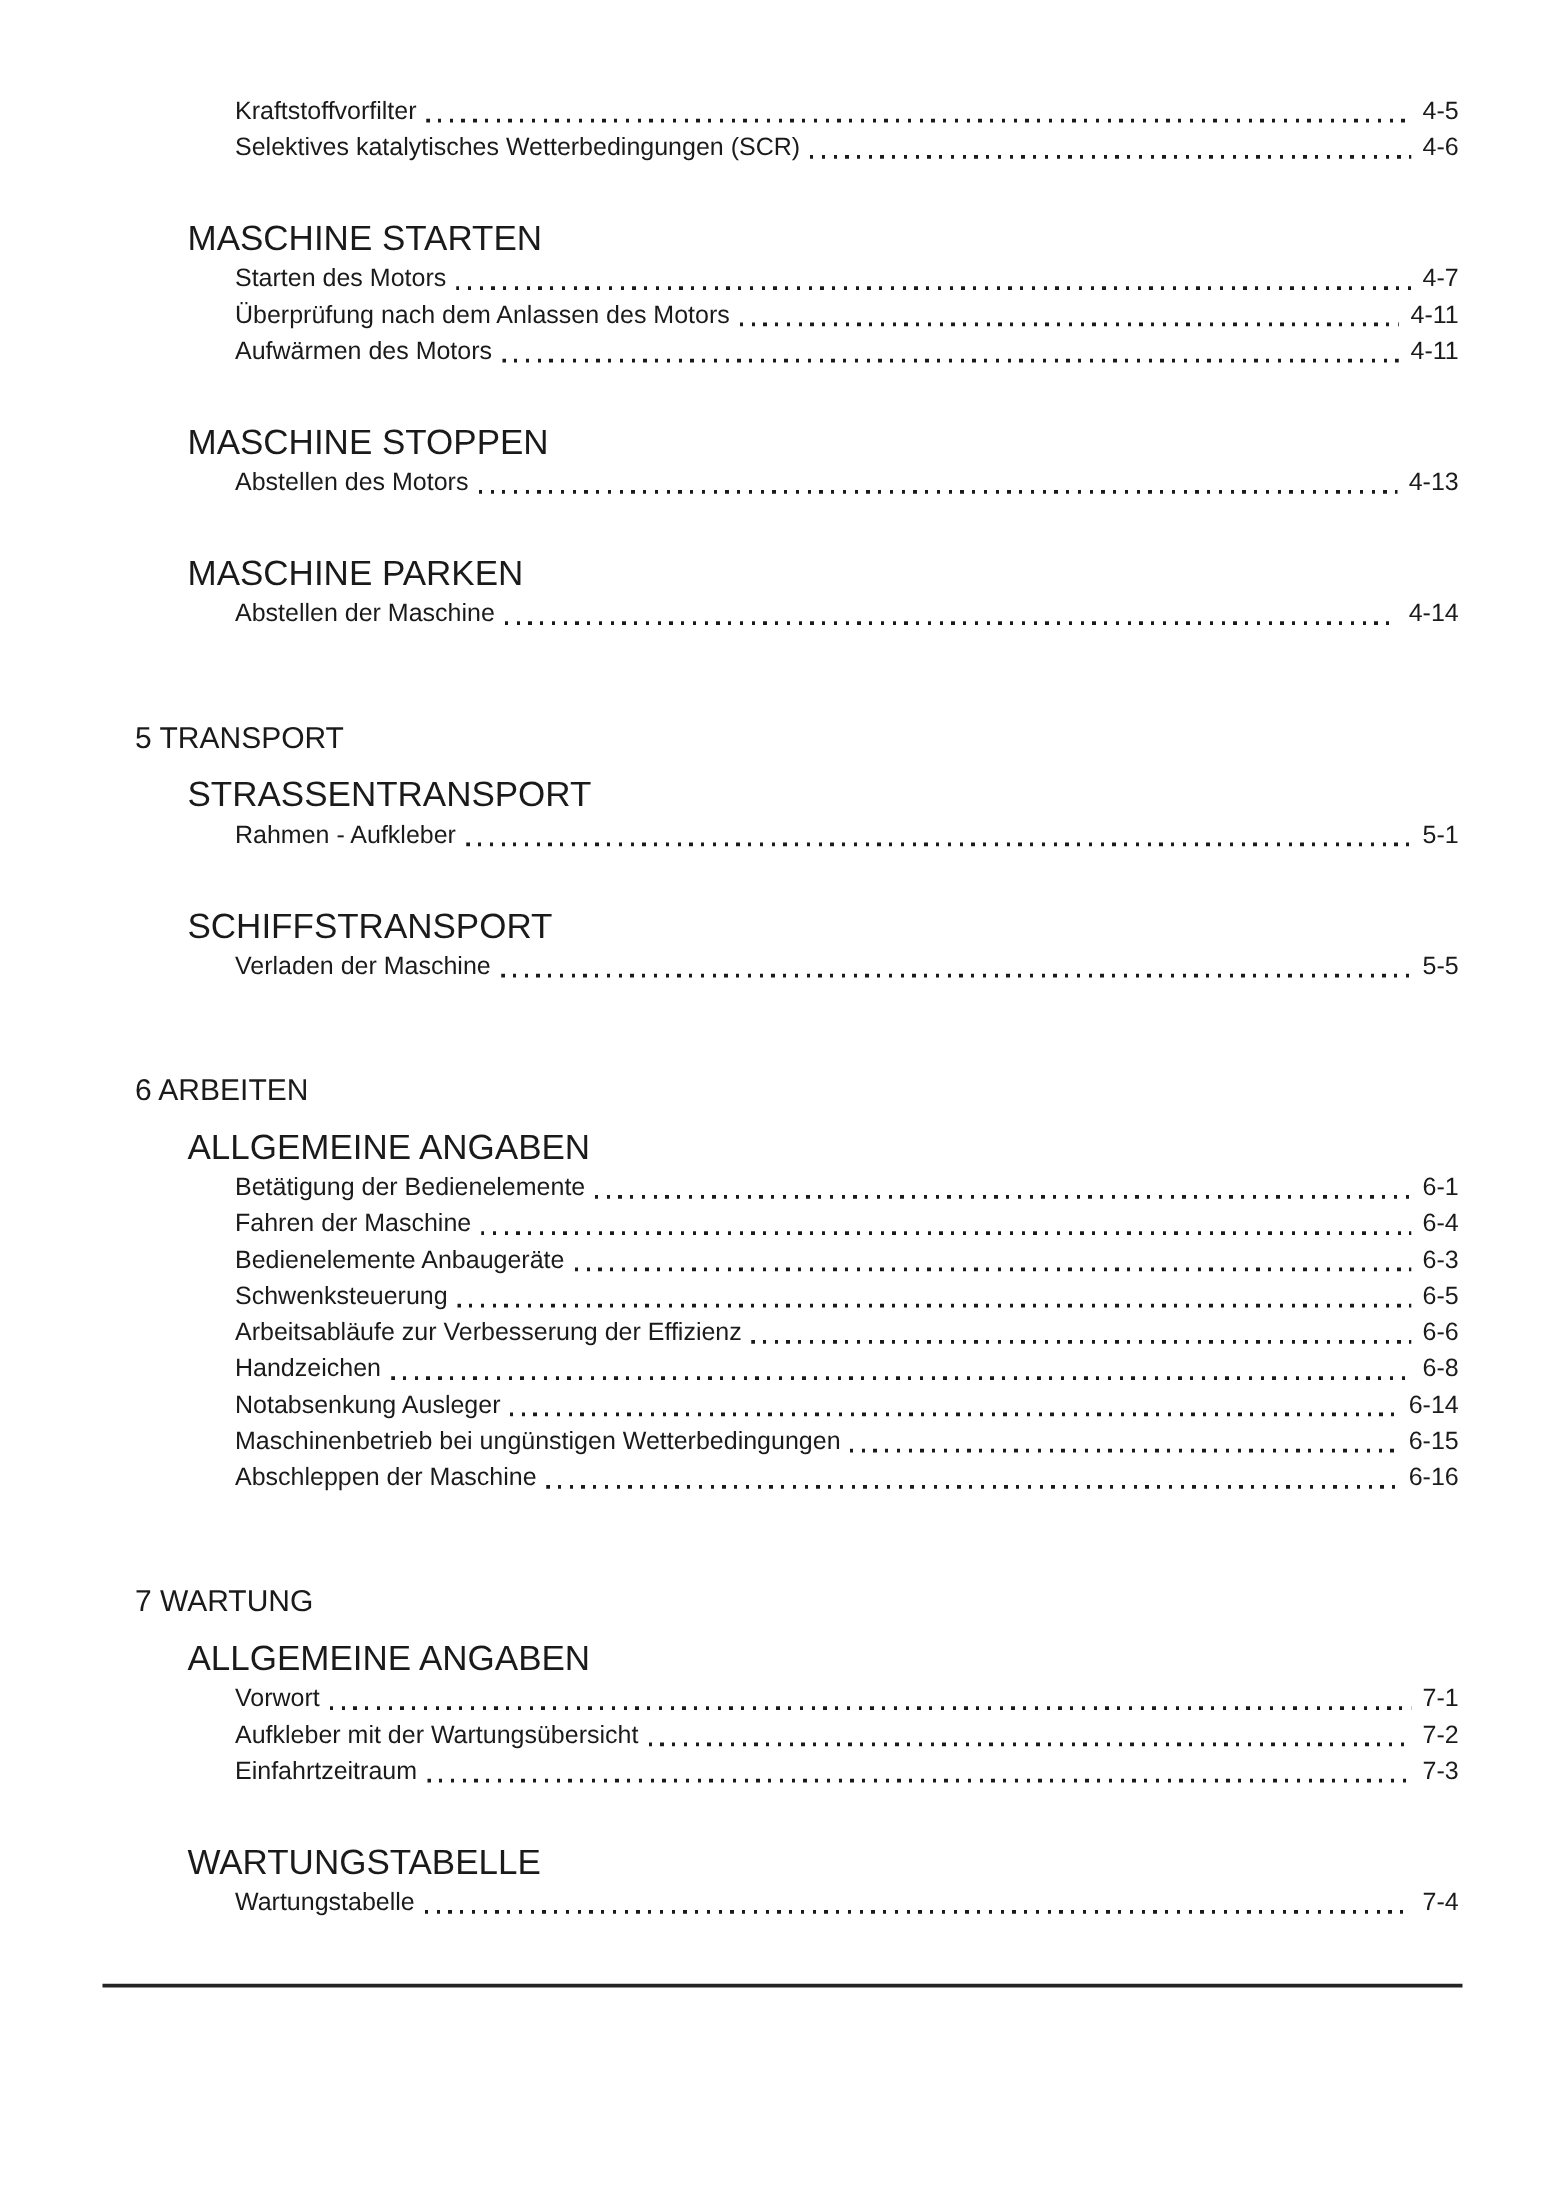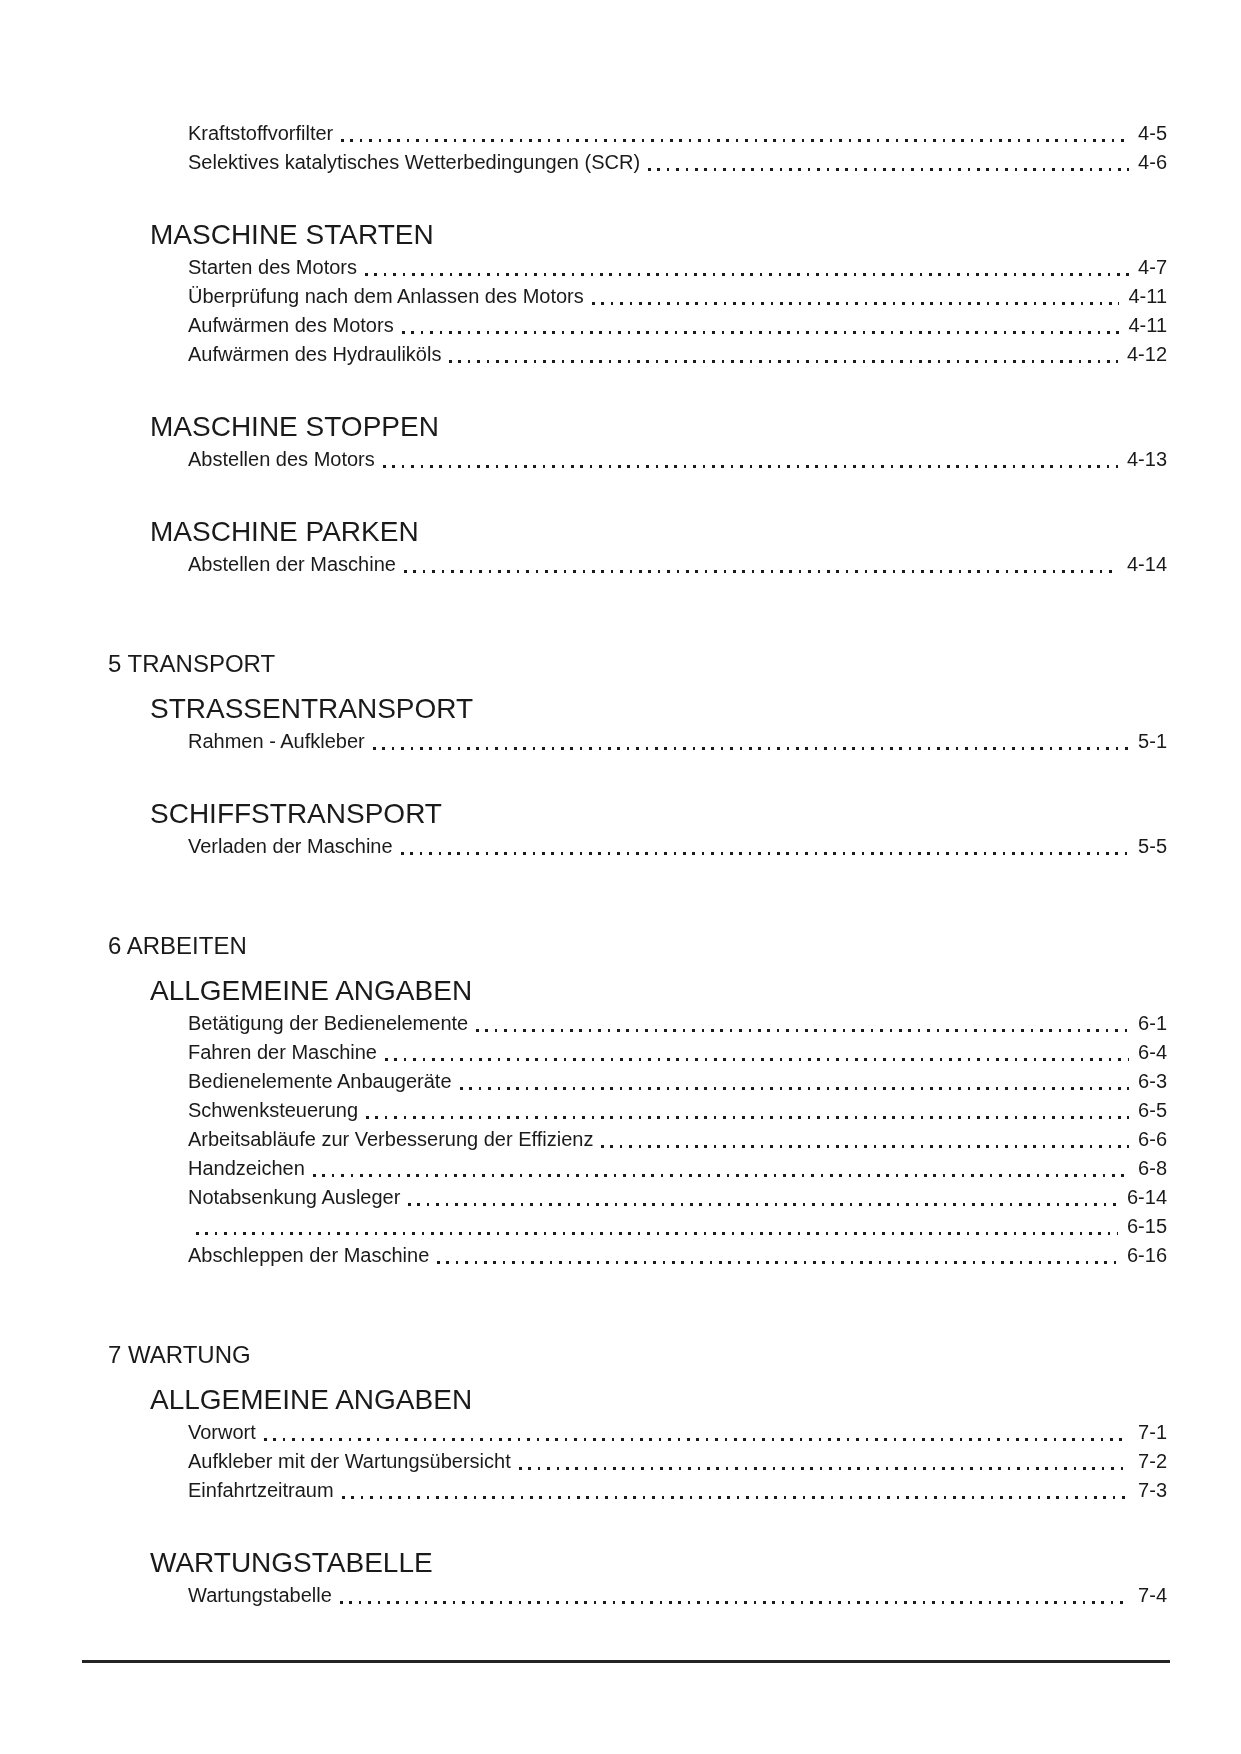--- a/index.html
+++ b/index.html
@@ -14,21 +14,21 @@
     color: #1a1a1a;
   }
   .page {
     position: relative;
     width: 1241px;
     height: 1754px;
     overflow: hidden;
     background: #ffffff;
   }
   .toc {
-    padding-top: 119px;
+    padding-top: 75px;
   }
   .chapter-heading {
     font-size: 24px;
     line-height: 38px;
     font-weight: 400;
     padding-left: 108px;
     margin-top: 66px;
     white-space: nowrap;
   }
   .section-heading {
@@ -107,25 +107,20 @@
         <div class="entry">
           <span class="entry-label">Überprüfung nach dem Anlassen des Motors</span>
           <span class="leader"></span>
           <span class="entry-page">4-11</span>
         </div>
         <div class="entry">
           <span class="entry-label">Aufwärmen des Motors</span>
           <span class="leader"></span>
           <span class="entry-page">4-11</span>
         </div>
-        <div class="entry">
-          <span class="entry-label">Aufwärmen des Hydrauliköls</span>
-          <span class="leader"></span>
-          <span class="entry-page">4-12</span>
-        </div>
       </div>
       <div class="section-heading">MASCHINE STOPPEN</div>
       <div class="entry-group">
         <div class="entry">
           <span class="entry-label">Abstellen des Motors</span>
           <span class="leader"></span>
           <span class="entry-page">4-13</span>
         </div>
       </div>
       <div class="section-heading">MASCHINE PARKEN</div>
@@ -185,20 +180,21 @@
           <span class="entry-label">Handzeichen</span>
           <span class="leader"></span>
           <span class="entry-page">6-8</span>
         </div>
         <div class="entry">
           <span class="entry-label">Notabsenkung Ausleger</span>
           <span class="leader"></span>
           <span class="entry-page">6-14</span>
         </div>
         <div class="entry">
+          <span class="entry-label">Maschinenbetrieb bei ungünstigen Wetterbedingungen</span>
           <span class="leader"></span>
           <span class="entry-page">6-15</span>
         </div>
         <div class="entry">
           <span class="entry-label">Abschleppen der Maschine</span>
           <span class="leader"></span>
           <span class="entry-page">6-16</span>
         </div>
       </div>
       <div class="chapter-heading">7 WARTUNG</div>

